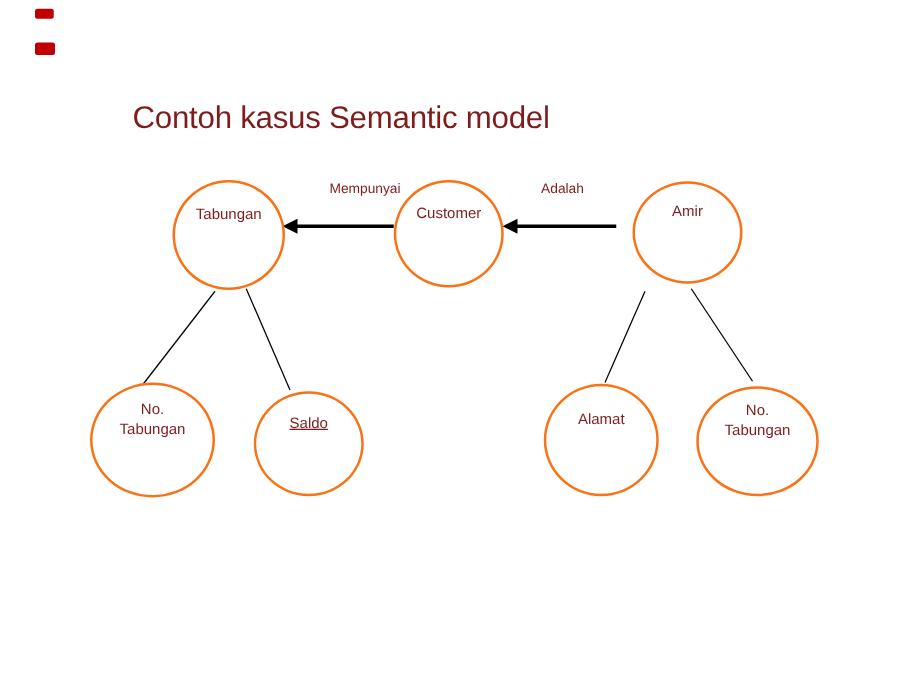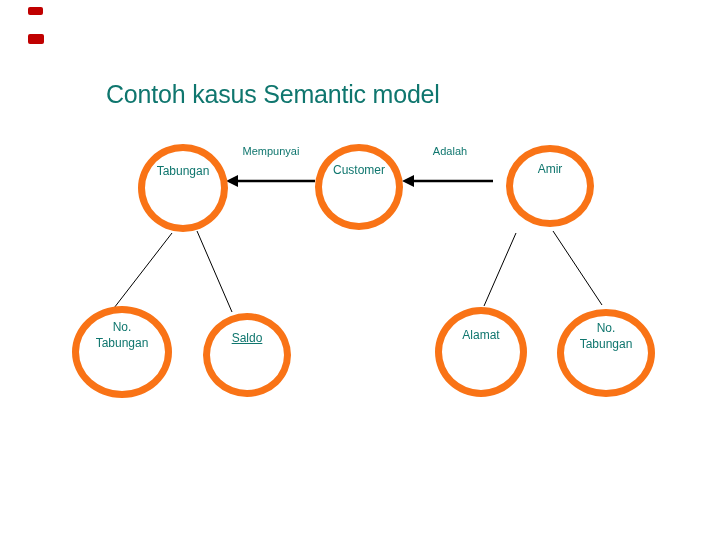--- a/index.html
+++ b/index.html
@@ -2,21 +2,21 @@
 <html><head>
 <meta charset="utf-8">
 <style>
   html, body { margin: 0; padding: 0; background: #888; }
   .slide {
     position: relative;
     width: 720px; height: 540px;
     background: #ffffff;
     overflow: hidden;
     font-family: "Liberation Sans", sans-serif;
-    color: #0f766e;
+    color: #7f1d1d;
   }
   .accent-dash {
     position: absolute;
     background: #c00000;
     border-radius: 2px;
   }
   .accent-dash.top    { left: 28px; top: 7px;  width: 15px; height: 8px; }
   .accent-dash.bottom { left: 28px; top: 34px; width: 16px; height: 10px; }
   .slide-title {
     position: absolute;
@@ -27,21 +27,21 @@
     white-space: nowrap;
   }
   .edges-layer {
     position: absolute;
     left: 0; top: 0;
     width: 720px; height: 540px;
   }
   .node {
     position: absolute;
     box-sizing: border-box;
-    border: 7px solid #f97316;
+    border: 2px solid #f97316;
     border-radius: 50%;
     background: #fff;
     display: flex;
     align-items: center;
     justify-content: center;
   }
   .node-label {
     font-size: 12px;
     line-height: 16px;
     text-align: center;
@@ -56,21 +56,21 @@
   .n-saldo             { left: 203px; top: 313px; width:  88px; height: 84px; text-decoration: underline; }
   .n-alamat            { left: 435px; top: 307px; width:  92px; height: 90px; justify-content: center; }
   .n-no-tabungan-kanan { left: 557px; top: 309px; width:  98px; height: 88px; }
   .edge-label {
     position: absolute;
     font-size: 11px;
     line-height: 13px;
     text-align: center;
     white-space: nowrap;
   }
-  .el-mempunyai { left: 236px; top: 145px; width: 70px; }
+  .el-mempunyai { left: 257px; top: 145px; width: 70px; }
   .el-adalah    { left: 420px; top: 145px; width: 60px; }
 </style>
 </head>
 <body>
 
 <div class="slide">
 
   <span class="accent-dash top"></span>
   <span class="accent-dash bottom"></span>
 

